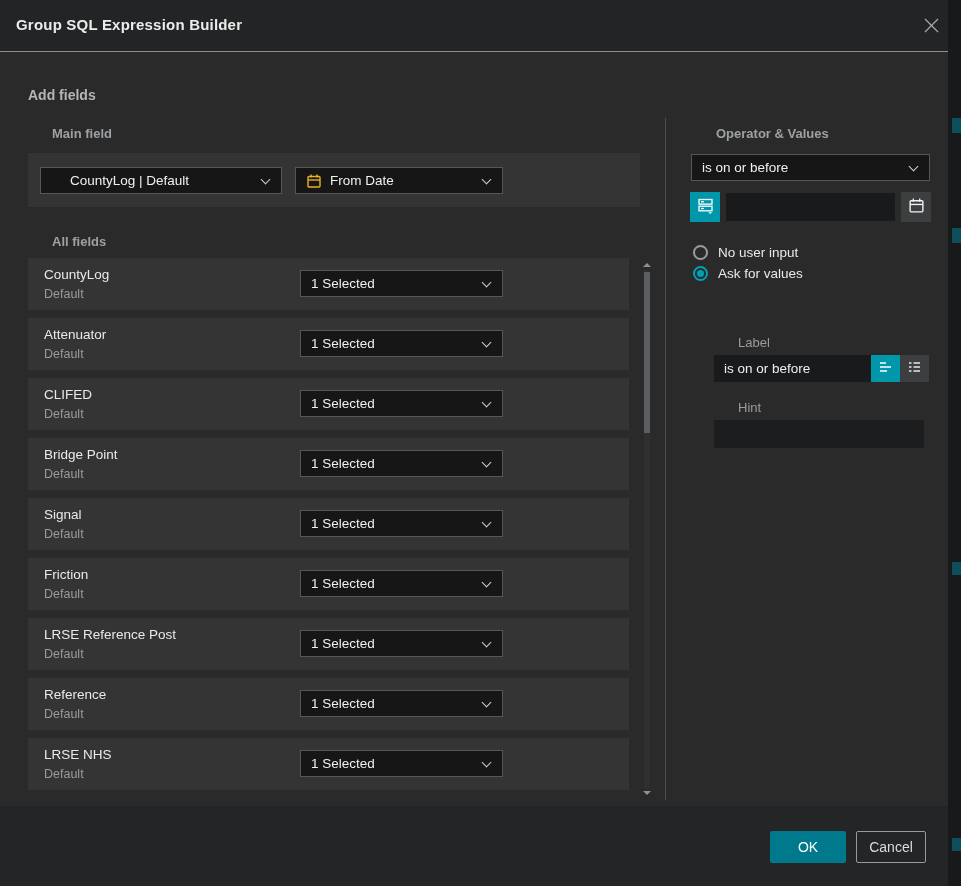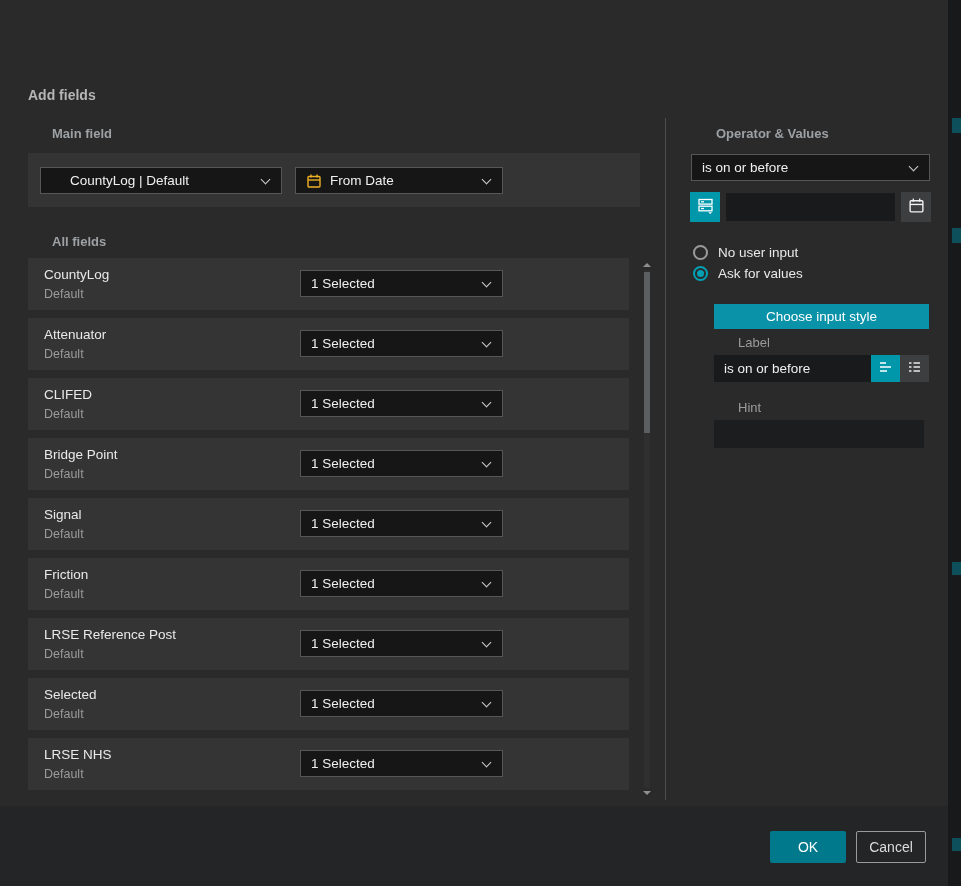--- a/index.html
+++ b/index.html
@@ -83,20 +83,30 @@
 <div class="stage">
 
   <div class="bg-strip"></div>
   <div class="bg-frag" style="top:118px;height:15px;background:#0e4f5c;"></div>
   <div class="bg-frag" style="top:228px;height:15px;background:#0e4f5c;"></div>
   <div class="bg-frag" style="top:562px;height:13px;background:#0e4f5c;"></div>
   <div class="bg-frag" style="top:838px;height:13px;background:#0e4f5c;"></div>
 
   <div class="dialog">
 
+    <div class="hdr">
+      <div class="hdr-title">Group SQL Expression Builder</div>
+      <div class="close-btn">
+        <span>
+          <svg width="17" height="17" viewBox="0 0 17 17">
+              <path d="M2 2 L15 15 M15 2 L2 15" stroke="#a9a9a9" stroke-width="1.2" fill="none"></path>
+            </svg>
+        </span>
+      </div>
+    </div>
 
     <div class="sec-heading" style="left:28px; top:87px;">Add fields</div>
 
     <div class="sub-label" style="left:28px; top:126px;">Main field</div>
     <div class="panel" style="left:28px; top:153px; width:612px; height:54px;">
       <div class="dd" style="position:absolute; left:12px; top:14px; width:242px; height:27px;padding-left:29px;">
         <span>CountyLog | Default</span>
         <span class="chev"></span>
       </div>
       <div class="dd" style="position:absolute; left:267px; top:14px; width:208px; height:27px;">
@@ -165,21 +175,21 @@
     </div>
     <div class="row" style="top:618px;">
       <div class="row-name">LRSE Reference Post</div>
       <div class="row-sub">Default</div>
       <div class="dd">
         <span>1 Selected</span>
           <span class="chev"></span>
       </div>
     </div>
     <div class="row" style="top:678px;">
-      <div class="row-name">Selected</div>
+      <div class="row-name">Reference</div>
       <div class="row-sub">Default</div>
       <div class="dd">
         <span>1 Selected</span>
           <span class="chev"></span>
       </div>
     </div>
     <div class="row" style="top:738px;">
       <div class="row-name">LRSE NHS</div>
       <div class="row-sub">Default</div>
       <div class="dd">
@@ -227,21 +237,20 @@
 
     <div class="radio-row" style="left:693px; top:245px;">
       <span class="radio"></span>
       <span class="radio-label">No user input</span>
     </div>
     <div class="radio-row" style="left:693px; top:266px;text-align:center;">
       <span class="radio on"></span>
       <span class="radio-label">Ask for values</span>
     </div>
 
-    <button class="primary-btn" style="left:714px; top:304px; width:215px; height:25px;">Choose input style</button>
 
     <div class="sub-label" style="left:714px; top:335px; font-weight:normal; color:#9b9b9b;">Label</div>
     <input class="txt-input" style="left: 714px; top: 355px; width: 157px; height: 27px;" value="is on or before">
     <div class="pair-btn teal" style="left:871px; top:355px;">
       <span>
         <svg width="16" height="16" viewBox="0 0 16 16" stroke="#fff" stroke-width="1.5">
           <line x1="2" y1="4" x2="8" y2="4"></line>
           <line x1="2" y1="8" x2="13" y2="8"></line>
           <line x1="2" y1="12" x2="9" y2="12"></line>
         </svg>

